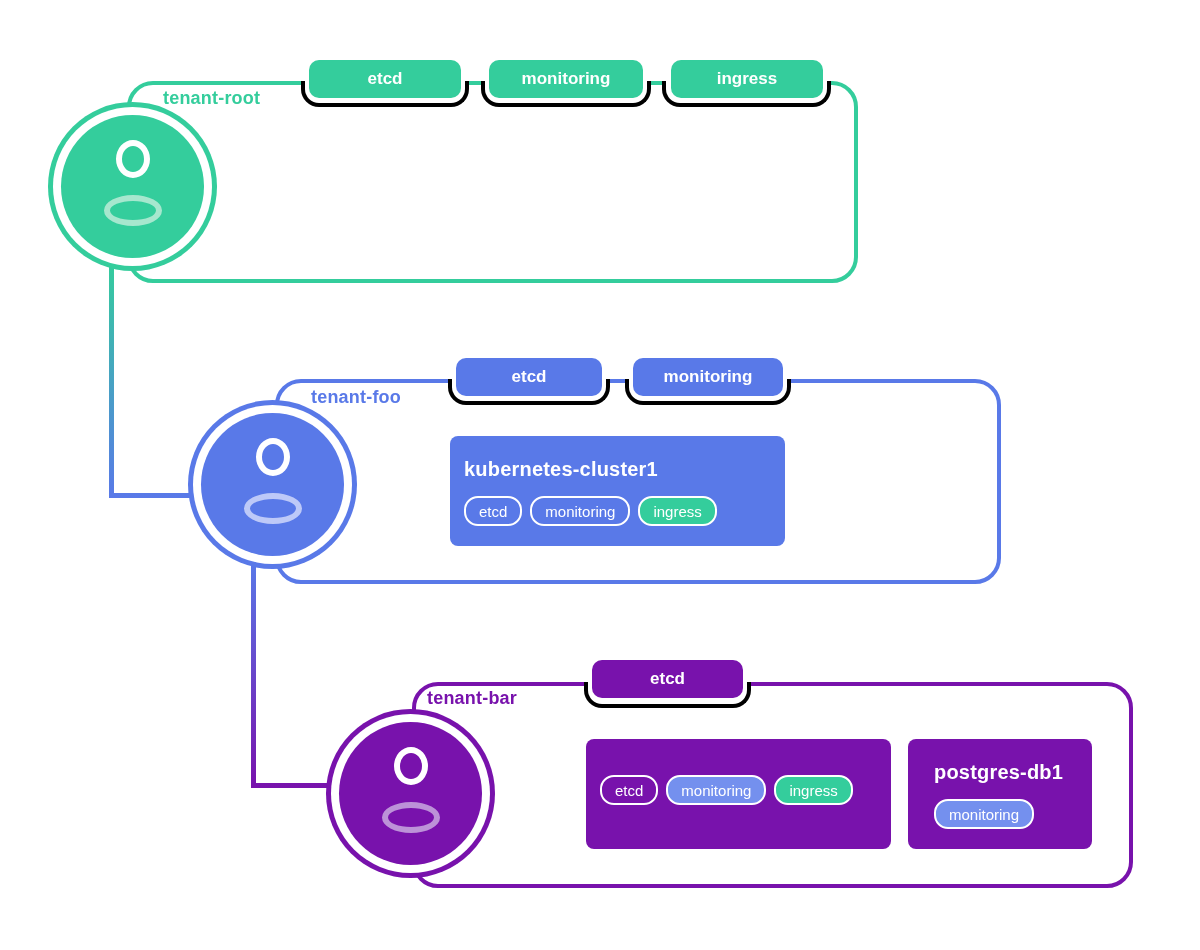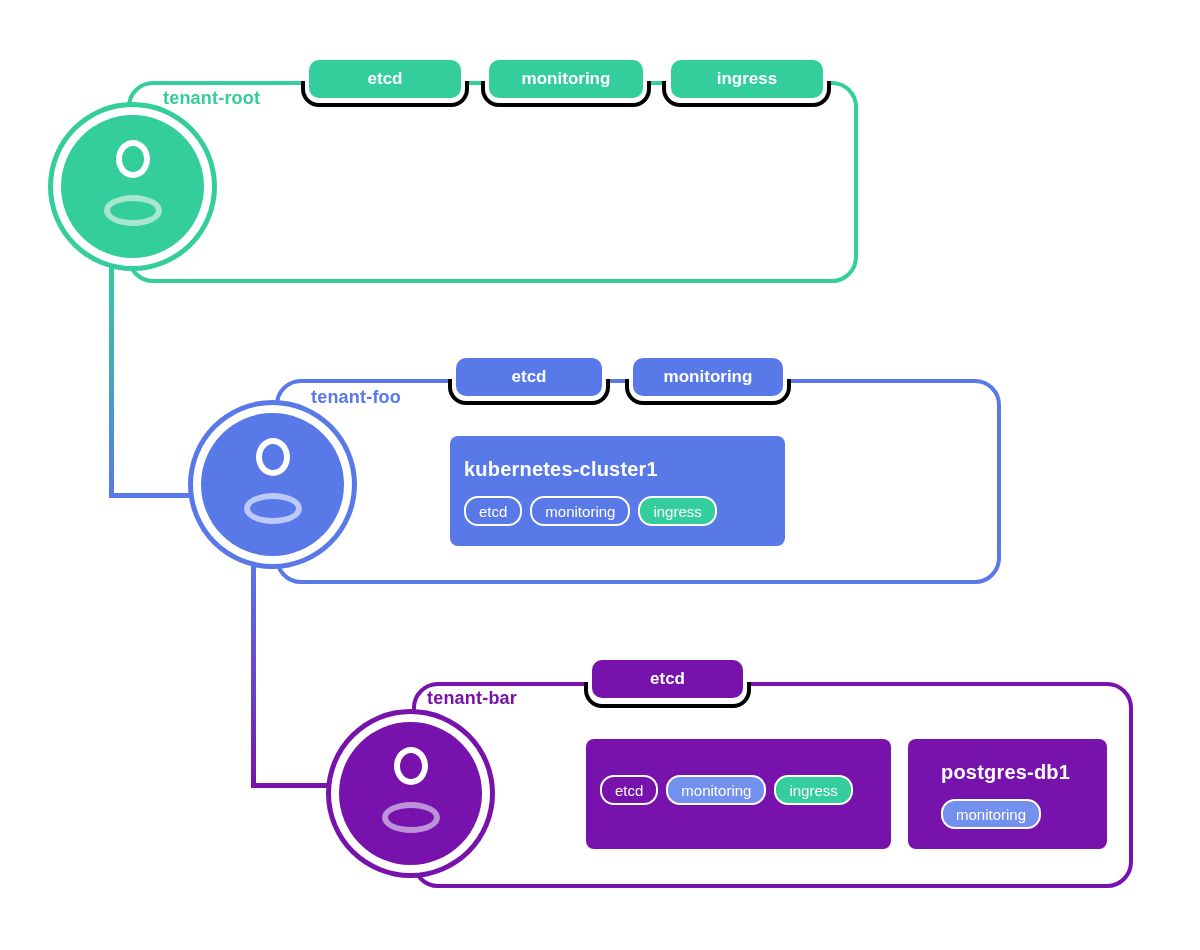--- a/index.html
+++ b/index.html
@@ -101,21 +101,21 @@
   <div class="tlabel t-purple" style="left:427px;top:688px;">tenant-bar</div>
 
   <div class="card bg-purple" style="left:586px;top:739px;width:305px;">
     <div class="badge-row">
       <span class="badge-sm outline">etcd</span>
       <span class="badge-sm fill-blue">monitoring</span>
       <span class="badge-sm fill-green">ingress</span>
     </div>
   </div>
 
-  <div class="card bg-purple" style="left:908px;top:739px;width:199px;padding-left:33px;">
+  <div class="card bg-purple" style="left:908px;top:739px;width:184px;padding-left:26px;">
     <div class="card-title">postgres-db1</div>
     <div class="badge-row">
       <span class="badge-sm fill-blue">monitoring</span>
     </div>
   </div>
 
   <svg class="connectors" width="1200" height="950" viewBox="0 0 1200 950">
     <defs>
       <linearGradient id="g1" gradientUnits="userSpaceOnUse" x1="0" y1="262" x2="0" y2="497">
         <stop offset="0" stop-color="#34CD9C"></stop>

